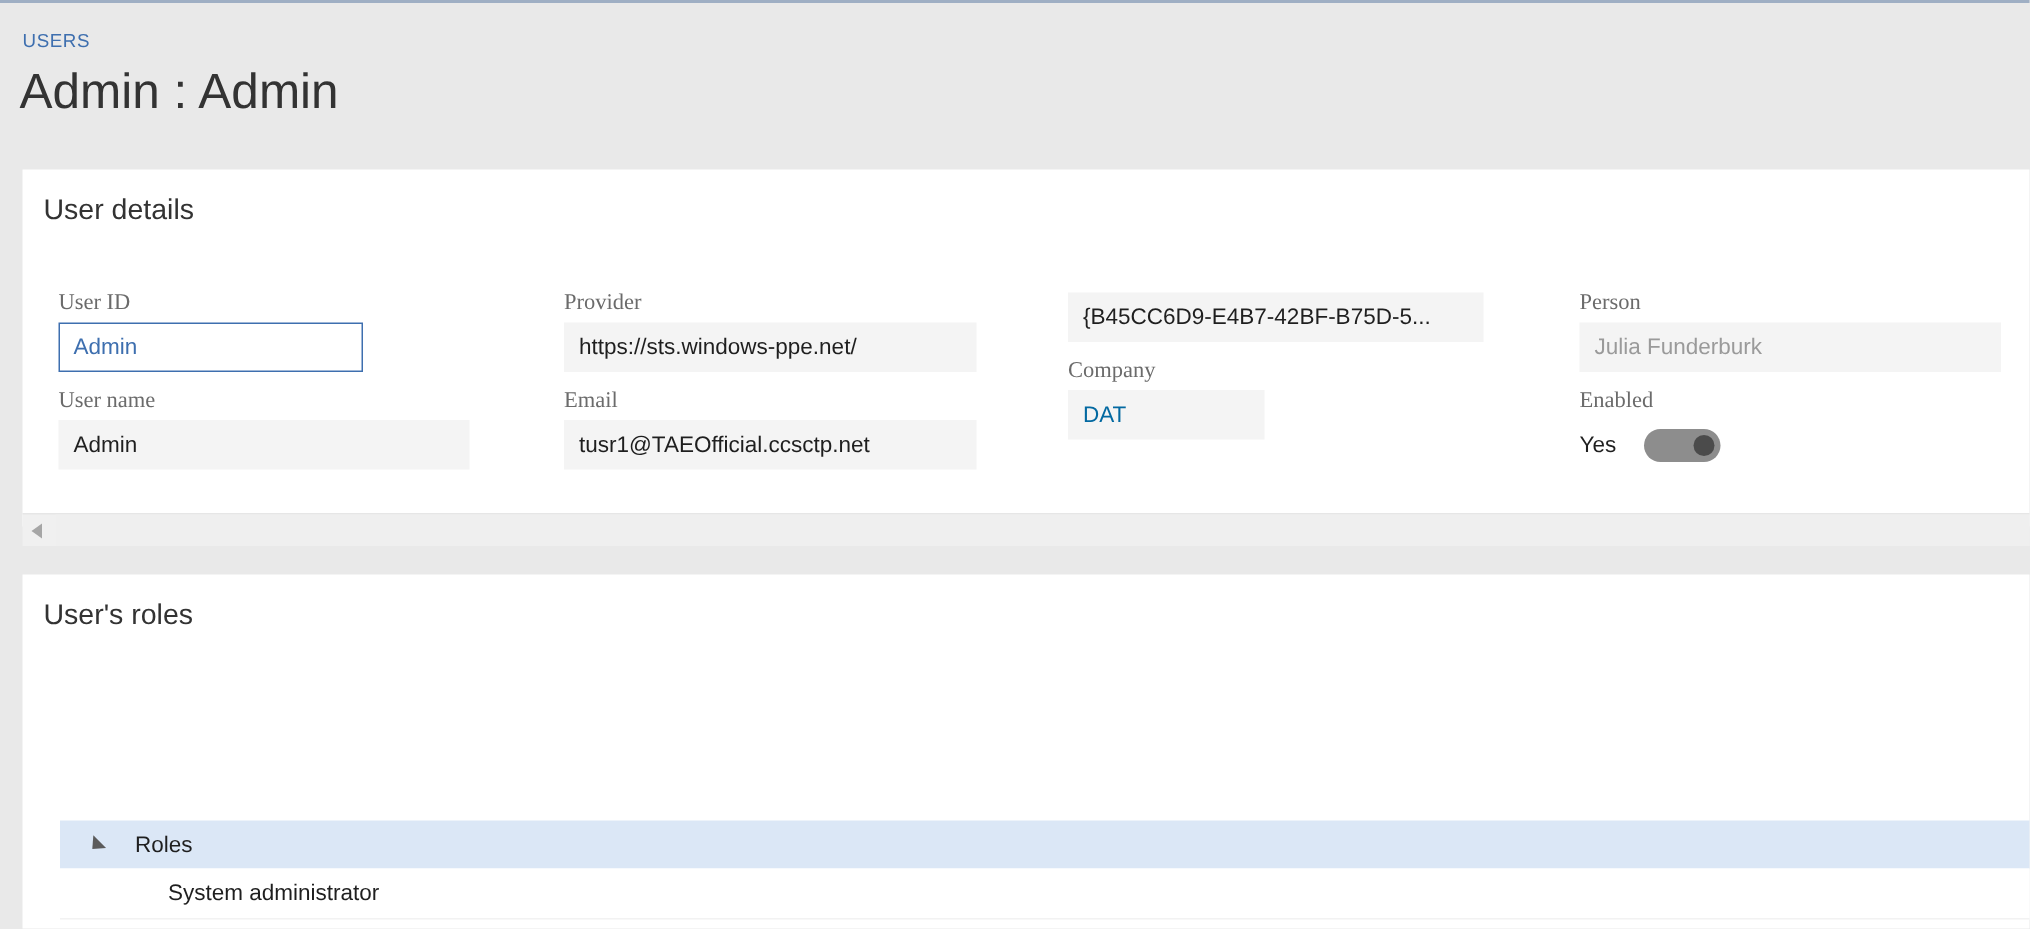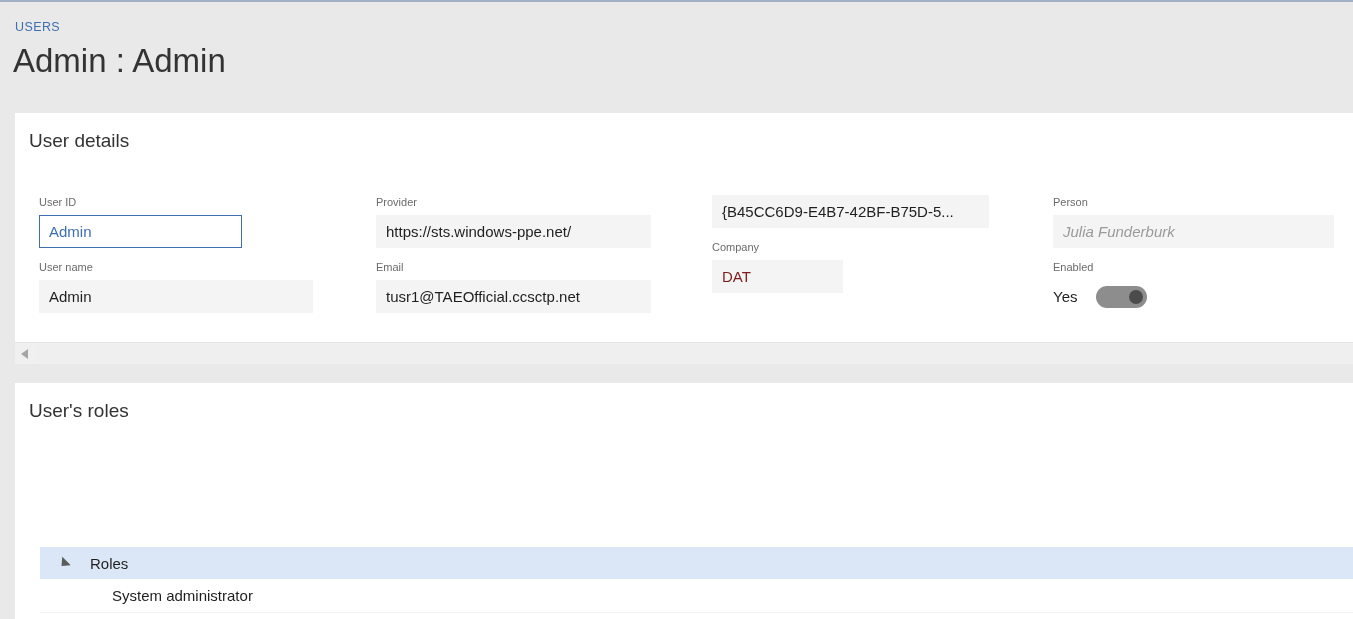--- a/index.html
+++ b/index.html
@@ -76,45 +76,46 @@
     position: absolute;
     left: 24px;
     top: 82px;
     width: 1300px;
   }
   .field-col {
     position: absolute;
     top: 0;
   }
   .field-label {
-    font-size: 11px;
+    font-size: 15px;
     color: #6b6b6b;
     line-height: 14px;
     margin-bottom: 6px;
     white-space: nowrap;
+    font-family: Liberation Serif, serif;
   }
   .field-box {
     height: 33px;
     background: #f4f4f4;
     border: 1px solid transparent;
     display: flex;
     align-items: center;
     padding: 0 9px;
     font-size: 15px;
     color: #1f1f1f;
     white-space: nowrap;
     overflow: hidden;
   }
   .field-box.focused {
     background: #ffffff;
     border: 1px solid #3e6faf;
     color: #3e6faf;
   }
-  .field-box.linkval { color: #7f1d1d; }
-  .field-box.muted   { color: #9a9a9a; font-style: italic; }
+  .field-box.linkval { color: #0369a1; }
+  .field-box.muted   { color: #9a9a9a; }
   .field-row2 { margin-top: 12px; }
 
   
   .toggle-wrap {
     height: 33px;
     display: flex;
     align-items: center;
     gap: 19px;
   }
   .toggle-text {

